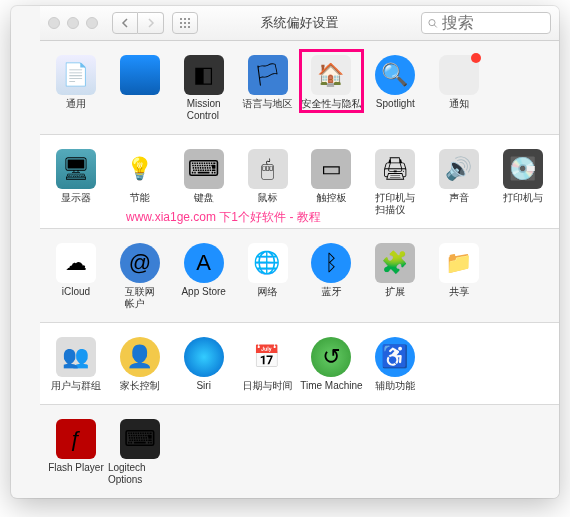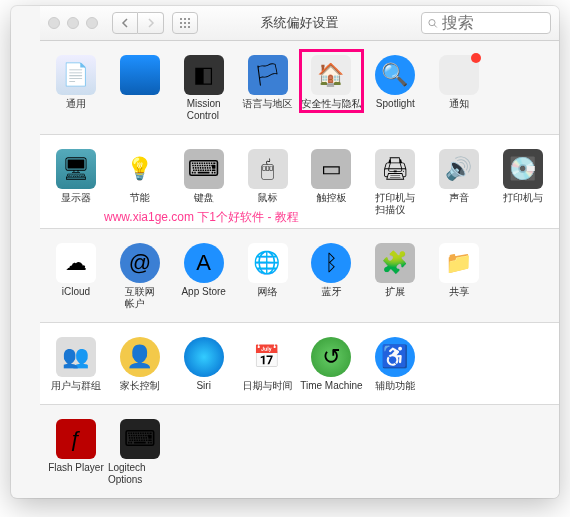--- a/index.html
+++ b/index.html
@@ -169,21 +169,21 @@
 扫描仪</div>
         </div>
         <div class="item">
           <div class="icon ic-sound">🔊</div>
           <div class="label">声音</div>
         </div>
         <div class="item">
           <div class="icon ic-startup">💽</div>
           <div class="label">打印机与</div>
         </div>
-        <div class="watermark" style="left: 64px; bottom: 2px; margin-top: 21px;">www.xia1ge.com  下1个好软件 - 教程</div>
+        <div class="watermark" style="left: 86px; bottom: 2px; margin-top: 21px;">www.xia1ge.com  下1个好软件 - 教程</div>
       </div>
       <div class="section">
         <div class="item">
           <div class="icon ic-icloud">☁</div>
           <div class="label">iCloud</div>
         </div>
         <div class="item">
           <div class="icon ic-internet">@</div>
           <div class="label">互联网
 帐户</div>

